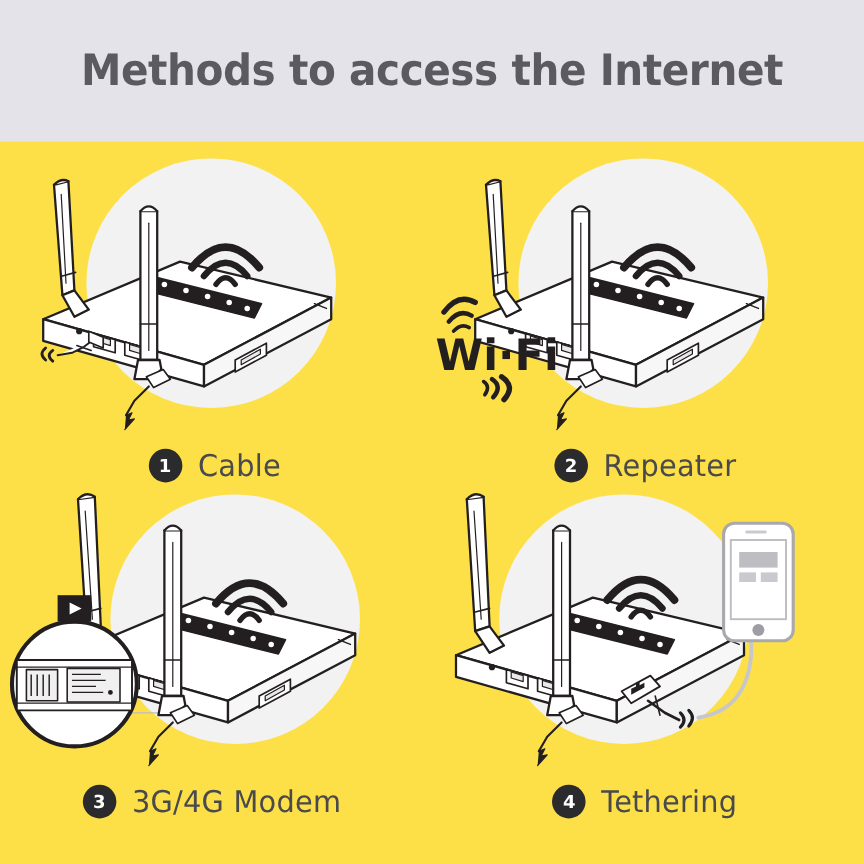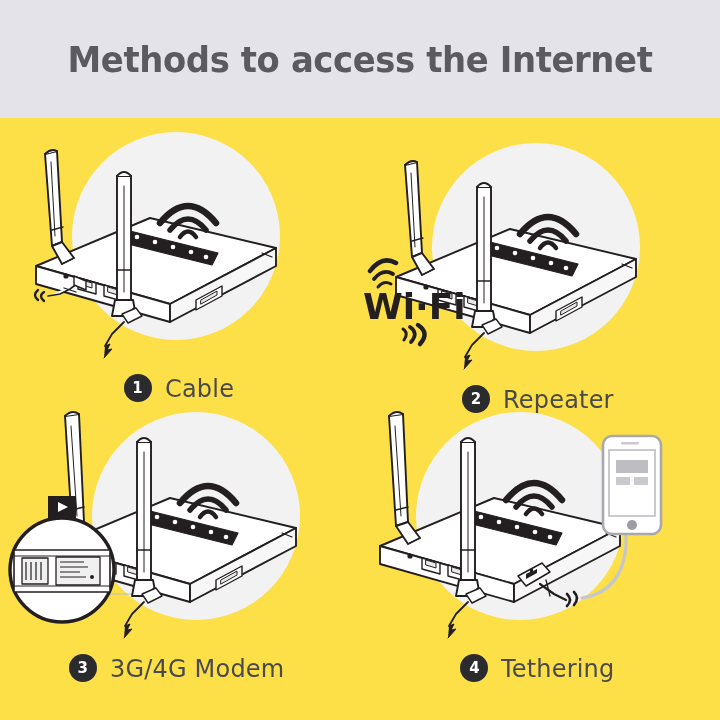--- a/index.html
+++ b/index.html
@@ -57,21 +57,21 @@
     top: 118px;
     width: 720px;
     height: 602px;
   }
   .panel {
     position: absolute;
     width: 360px;
     height: 301px;
   }
   #panel-1 { left: 0;   top: 0;   }
-  #panel-2 { left: 360px; top: 11px; }
+  #panel-2 { left: 360px; top: 0; }
   #panel-3 { left: 0;   top: 280px; }
   #panel-4 { left: 360px; top: 280px; }
 
   .panel-art {
     position: absolute;
     left: 0;
     top: 0;
     width: 360px;
     height: 250px;
   }

